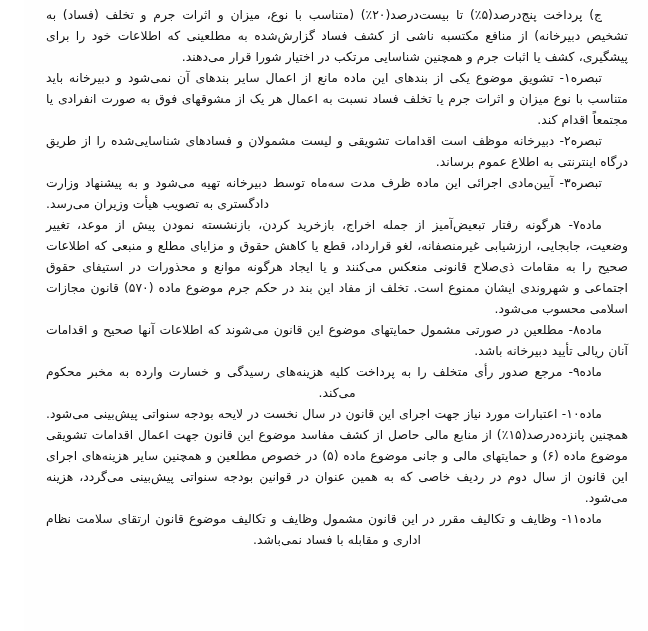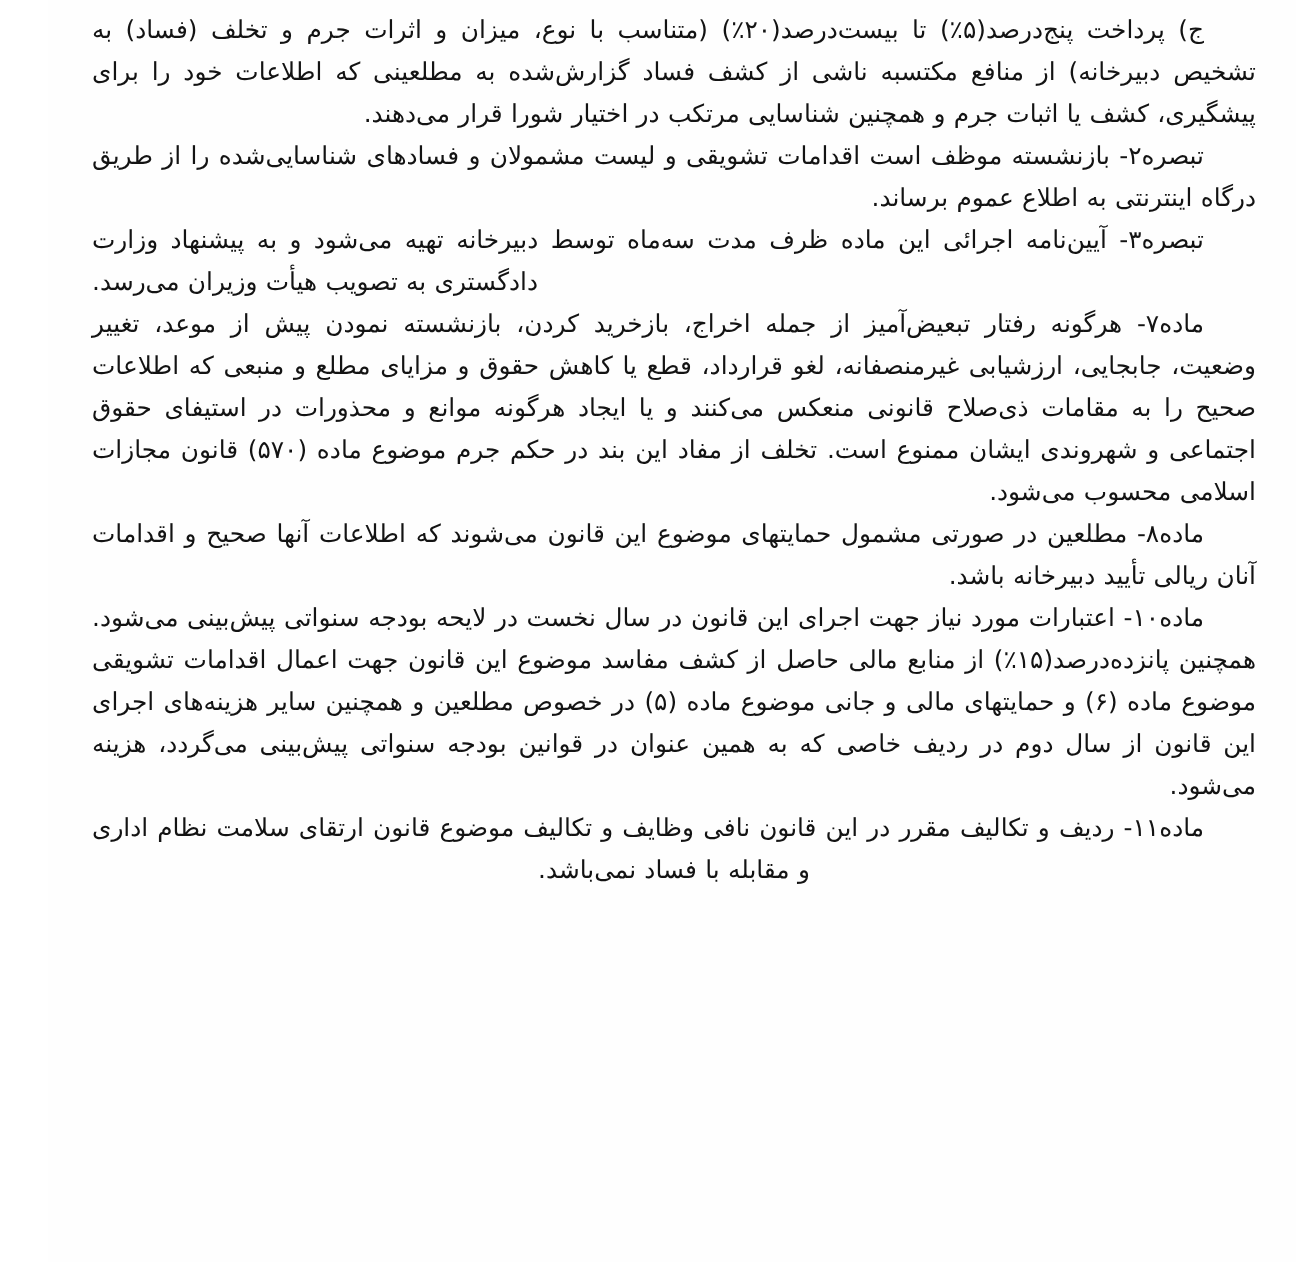--- a/index.html
+++ b/index.html
@@ -64,29 +64,31 @@
   }
 </style>
 </head>
 <body>
 
 <div id="page">
   <div class="doc-body scan-tint">
 
     <p class="para last-right">ج) پرداخت پنج‌درصد(۵٪) تا بیست‌درصد(۲۰٪) (متناسب با نوع، میزان و اثرات جرم و تخلف (فساد) به تشخیص دبیرخانه) از منافع مکتسبه ناشی از کشف فساد گزارش‌شده به مطلعینی که اطلاعات خود را برای پیشگیری، کشف یا اثبات جرم و همچنین شناسایی مرتکب در اختیار شورا قرار می‌دهند.</p>
 
+    <p class="para last-right">تبصره۱- تشویق موضوع یکی از بندهای این ماده مانع از اعمال سایر بندهای آن نمی‌شود و دبیرخانه باید متناسب با نوع میزان و اثرات جرم یا تخلف فساد نسبت به اعمال هر یک از مشوقهای فوق به صورت انفرادی یا مجتمعاً اقدام کند.</p>
 
-    <p class="para last-right">تبصره۲- بازنشسته موظف است اقدامات تشویقی و لیست مشمولان و فسادهای شناسایی‌شده را از طریق درگاه اینترنتی به اطلاع عموم برساند.</p>
+    <p class="para last-right">تبصره۲- دبیرخانه موظف است اقدامات تشویقی و لیست مشمولان و فسادهای شناسایی‌شده را از طریق درگاه اینترنتی به اطلاع عموم برساند.</p>
 
-    <p class="para last-left">تبصره۳- آیین‌نامه اجرائی این ماده ظرف مدت سه‌ماه توسط دبیرخانه تهیه می‌شود و به پیشنهاد وزارت دادگستری به تصویب هیأت وزیران می‌رسد.</p>
+    <p class="para last-left">تبصره۳- آیین‌مادی اجرائی این ماده ظرف مدت سه‌ماه توسط دبیرخانه تهیه می‌شود و به پیشنهاد وزارت دادگستری به تصویب هیأت وزیران می‌رسد.</p>
 
     <p class="para last-right">ماده۷- هرگونه رفتار تبعیض‌آمیز از جمله اخراج، بازخرید کردن، بازنشسته نمودن پیش از موعد، تغییر وضعیت، جابجایی، ارزشیابی غیرمنصفانه، لغو قرارداد، قطع یا کاهش حقوق و مزایای مطلع و منبعی که اطلاعات صحیح را به مقامات ذی‌صلاح قانونی منعکس می‌کنند و یا ایجاد هرگونه موانع و محذورات در استیفای حقوق اجتماعی و شهروندی ایشان ممنوع است. تخلف از مفاد این بند در حکم جرم موضوع ماده (۵۷۰) قانون مجازات اسلامی محسوب می‌شود.</p>
 
     <p class="para last-right">ماده۸- مطلعین در صورتی مشمول حمایتهای موضوع این قانون می‌شوند که اطلاعات آنها صحیح و اقدامات آنان ریالی تأیید دبیرخانه باشد.</p>
 
+    <p class="para last-center">ماده۹- مرجع صدور رأی متخلف را به پرداخت کلیه هزینه‌های رسیدگی و خسارت وارده به مخبر محکوم می‌کند.</p>
 
 
     <p class="para last-right">ماده۱۰- اعتبارات مورد نیاز جهت اجرای این قانون در سال نخست در لایحه بودجه سنواتی پیش‌بینی می‌شود. همچنین پانزده‌درصد(۱۵٪) از منابع مالی حاصل از کشف مفاسد موضوع این قانون جهت اعمال اقدامات تشویقی موضوع ماده (۶) و حمایتهای مالی و جانی موضوع ماده (۵) در خصوص مطلعین و همچنین سایر هزینه‌های اجرای این قانون از سال دوم در ردیف خاصی که به همین عنوان در قوانین بودجه سنواتی پیش‌بینی می‌گردد، هزینه می‌شود.</p>
 
-    <p class="para last-center">ماده۱۱- ردیف و تکالیف مقرر در این قانون نافی وظایف و تکالیف موضوع قانون ارتقای سلامت نظام اداری و مقابله با فساد نمی‌باشد.</p>
+    <p class="para last-center">ماده۱۱- وظایف و تکالیف مقرر در این قانون مشمول وظایف و تکالیف موضوع قانون ارتقای سلامت نظام اداری و مقابله با فساد نمی‌باشد.</p>
 
   </div>
 </div>
 
 </body></html>

